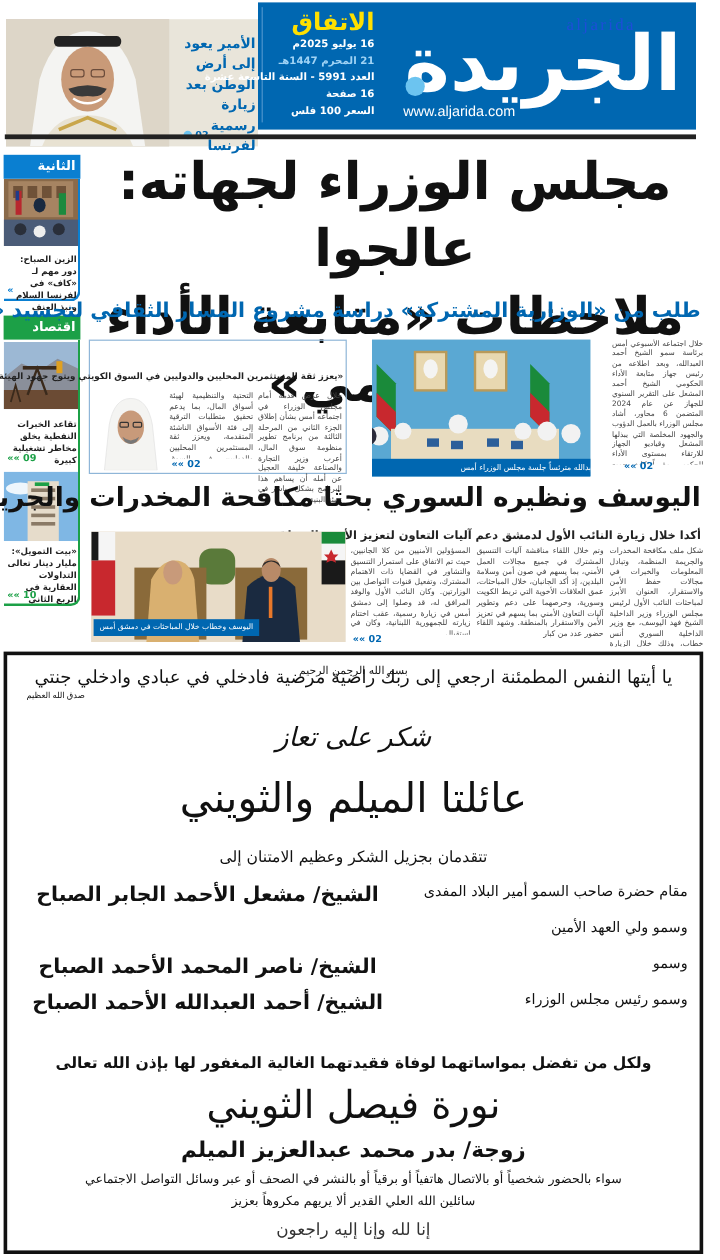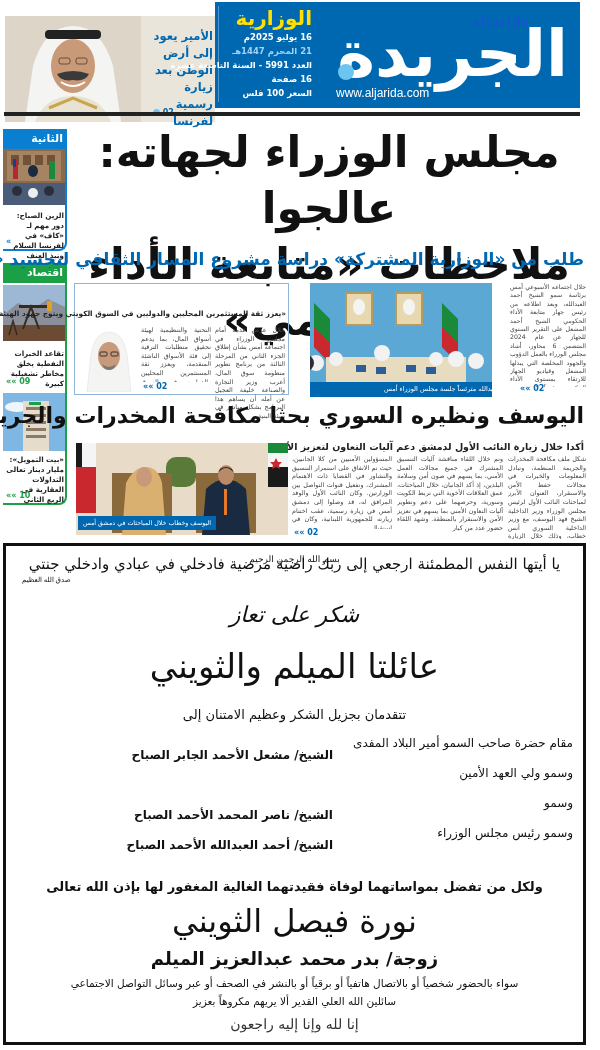--- a/index.html
+++ b/index.html
@@ -75,21 +75,21 @@
   .ad { position: absolute; left: 3px; top: 543px; width: 583px; height: 502px; border: 3px solid #111; background: #fff; text-align: center; color: #111; }
   .ad .line { position: absolute; left: 0; width: 577px; text-align: center; }
   .basmala { top: 8px; font-size: 9px; font-family: "DejaVu Serif", serif; }
   .verse { top: 9px; font-size: 15px; font-family: "DejaVu Serif", serif; letter-spacing: -0.5px; }
   .verse-note { position: absolute; left: 16px; top: 30px; font-size: 7px; font-family: Liberation Serif, serif; }
   .thanks-title { top: 56px; font-size: 22px; font-family: "DejaVu Serif", serif; font-style: italic; }
   .families { top: 100px; font-size: 34px; font-family: "DejaVu Sans", sans-serif; }
   .offer { top: 161px; font-size: 13px; }
   .row { position: absolute; left: 14px; width: 553px; height: 26px; }
   .row .role { position: absolute; right: 0; top: 4px; width: 230px; font-size: 12px; text-align: right; white-space: nowrap; }
-  .row .name { position: absolute; right: 240px; top: 16px; width: 320px; font-size: 12px; font-weight: bold; text-align: right; white-space: nowrap; }
+  .row .name { position: absolute; right: 240px; top: 4px; width: 320px; font-size: 17px; font-weight: bold; white-space: nowrap; }
   .ministers { top: 308px; font-size: 13px; font-weight: bold; }
   .condolences { top: 333px; font-size: 13px; font-weight: bold; }
   .deceased { top: 356px; font-size: 32px; }
   .spouse { top: 402px; font-size: 18px; font-weight: bold; }
   .closing1 { top: 431px; font-size: 10.5px; }
   .closing2 { top: 449px; font-size: 10.5px; }
   .inna { top: 470px; font-size: 14px; font-family: "DejaVu Serif", serif; color: #333; }
 </style>
 </head>
 <body>
@@ -111,21 +111,21 @@
       </svg>
     </div>
     <div class="teaser-text">الأمير يعود إلى أرض الوطن بعد زيارة رسمية لفرنسا</div>
     <div class="teaser-ref"><span class="dot"></span> <span>02</span></div>
   </div>
 
   <div class="mast-blue"></div>
   <div class="mast-right-white"></div>
 
   <div class="date-block">
-    <div class="date-day">الوزارية</div>
+    <div class="date-day">الاتفاق</div>
     <div class="date-line">16 يوليو 2025م</div>
     <div class="date-line hijri">21 المحرم 1447هـ</div>
     <div class="date-line">العدد 5991 - السنة التاسعة عشرة</div>
     <div class="date-line">16 صفحة</div>
     <div class="date-line">السعر 100 فلس</div>
   </div>
 
   <div class="logo-ar">الجريدة</div>
   <div class="logo-dot"></div>
   <div class="logo-latin">aljarida</div>

